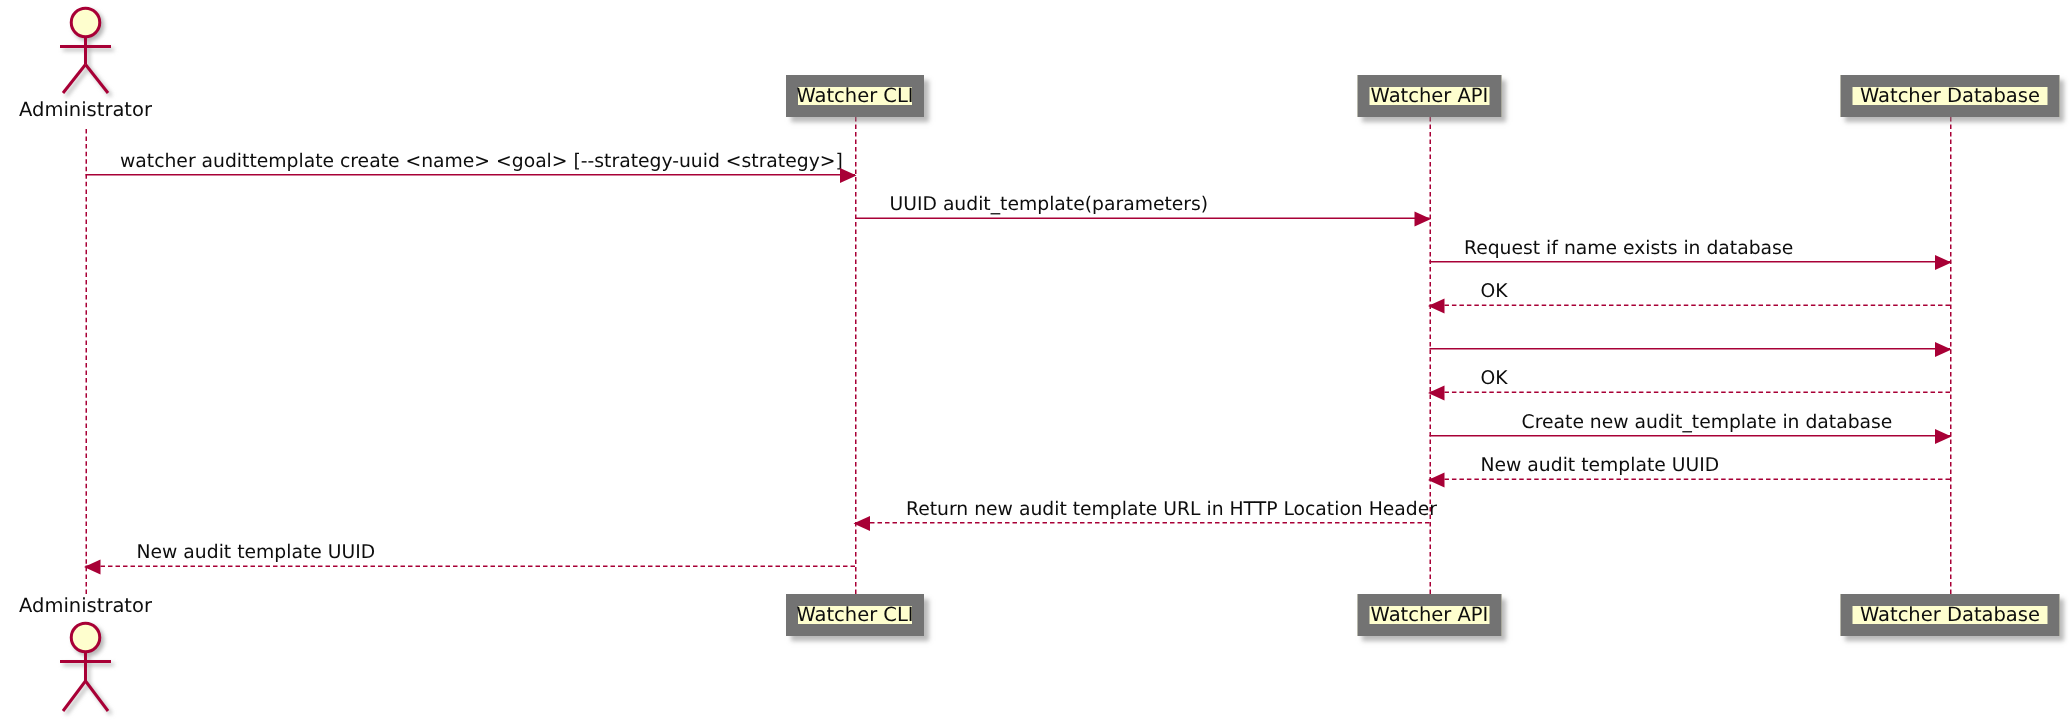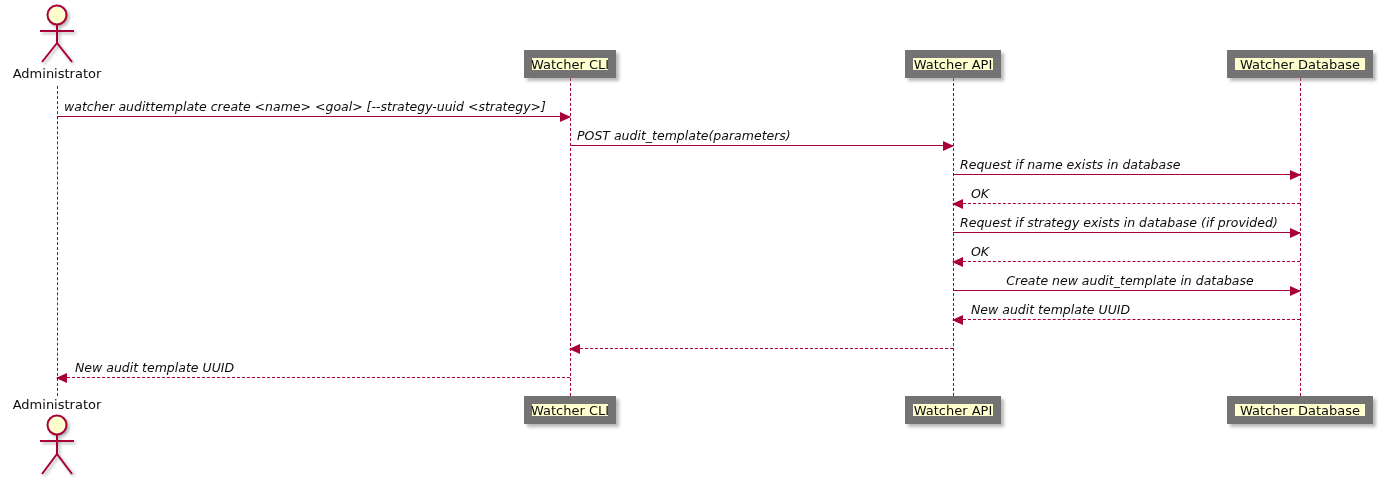--- a/index.html
+++ b/index.html
@@ -50,26 +50,25 @@
     white-space: nowrap;
   }
 
   
   .message {
     position: absolute;
     height: 20px;
   }
   .msg-label {
     position: absolute;
-    left: 0;
+    left: 16px;
     right: 0;
     bottom: 3px;
     white-space: nowrap;
     line-height: 15px;
-    font-style: italic;
   }
   .message.dir-right .msg-label { padding-left: 7px; }
   .message.dir-left  .msg-label { padding-left: 18px; }
   .msg-line {
     position: absolute;
     left: 0;
     right: 0;
     bottom: 0;
     height: 0;
   }
@@ -108,39 +107,38 @@
   <div class="participant-box" style="left:905px; top:50px; width:96px;">Watcher API</div>
   <div class="participant-box" style="left:1227px; top:50px; width:146px;">Watcher Database</div>
 
   <div class="message dir-right line-solid" style="left:57px; top:97px; width:513px;">
     <div class="msg-label">watcher audittemplate create &lt;name&gt; &lt;goal&gt; [--strategy-uuid &lt;strategy&gt;]</div>
     <div class="msg-line"></div>
     <span class="arrowhead right"></span>
   </div>
 
   <div class="message dir-right line-solid" style="left:570px; top:126px; width:383px;">
-    <div class="msg-label">POST audit_template(parameters)</div>
+    <div class="msg-label">UUID audit_template(parameters)</div>
     <div class="msg-line"></div>
     <span class="arrowhead right"></span>
   </div>
 
   <div class="message dir-right line-solid" style="left:953px; top:155px; width:347px;">
     <div class="msg-label">Request if name exists in database</div>
     <div class="msg-line"></div>
     <span class="arrowhead right"></span>
   </div>
 
   <div class="message dir-left line-dashed" style="left:953px; top:184px; width:347px;">
     <div class="msg-label">OK</div>
     <div class="msg-line"></div>
     <span class="arrowhead left"></span>
   </div>
 
   <div class="message dir-right line-solid" style="left:953px; top:213px; width:347px;">
-    <div class="msg-label">Request if strategy exists in database (if provided)</div>
     <div class="msg-line"></div>
     <span class="arrowhead right"></span>
   </div>
 
   <div class="message dir-left line-dashed" style="left:953px; top:242px; width:347px;">
     <div class="msg-label">OK</div>
     <div class="msg-line"></div>
     <span class="arrowhead left"></span>
   </div>
 
@@ -150,20 +148,21 @@
     <span class="arrowhead right"></span>
   </div>
 
   <div class="message dir-left line-dashed" style="left:953px; top:300px; width:347px;">
     <div class="msg-label">New audit template UUID</div>
     <div class="msg-line"></div>
     <span class="arrowhead left"></span>
   </div>
 
   <div class="message dir-left line-dashed" style="left:570px; top:329px; width:383px;">
+    <div class="msg-label">Return new audit template URL in HTTP Location Header</div>
     <div class="msg-line"></div>
     <span class="arrowhead left"></span>
   </div>
 
   <div class="message dir-left line-dashed" style="left:57px; top:358px; width:513px;">
     <div class="msg-label">New audit template UUID</div>
     <div class="msg-line"></div>
     <span class="arrowhead left"></span>
   </div>
 

